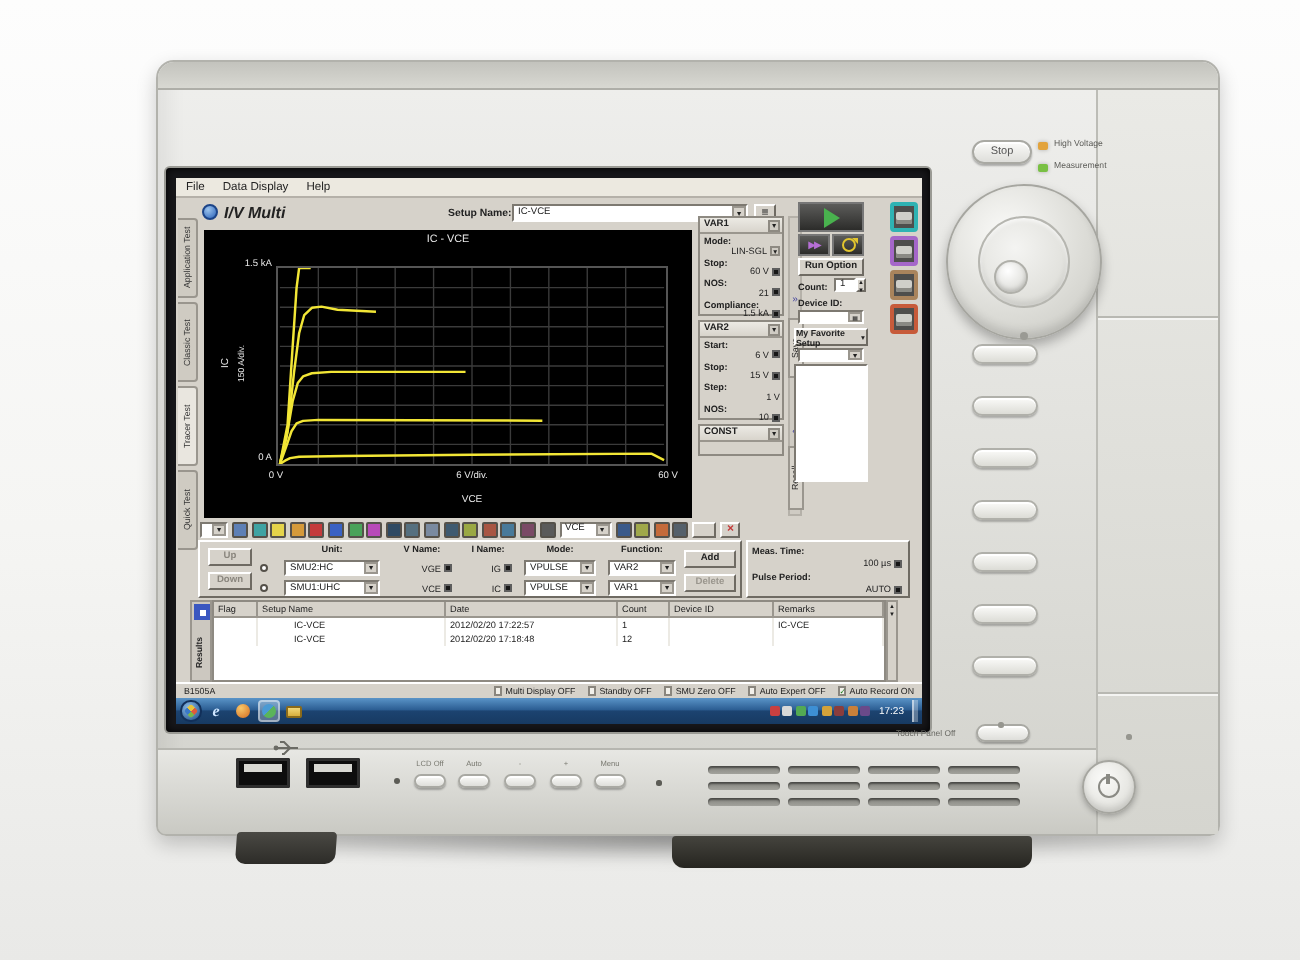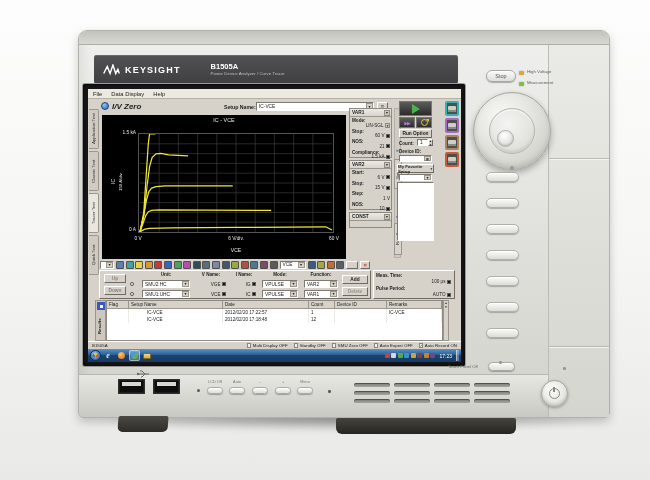--- a/index.html
+++ b/index.html
@@ -153,30 +153,20 @@
 
 <div class="stage">
   <div class="abs shadow"></div>
   <div class="abs unit"></div>
   <div class="abs topstrip"></div>
   <div class="abs apron"></div>
   <div class="abs rstrip"></div>
   <div class="abs seamh" style="left:549px;top:158px;width:60px"></div>
   <div class="abs seamh" style="left:549px;top:346px;width:60px"></div>
 
-  <div class="abs brand">
-    <svg width="17" height="12" viewBox="0 0 24 16" style="margin-left:9px">
-      <polyline points="1,13 6,3 10,13 14,1 18,13 21,7 23,13" fill="none" stroke="#fff" stroke-width="2"></polyline>
-    </svg>
-    <span class="brandname">KEYSIGHT</span>
-    <div style="margin-left:30px">
-      <div class="model">B1505A</div>
-      <div class="modelsub">Power Device Analyzer / Curve Tracer</div>
-    </div>
-  </div>
 
   <div class="abs ovalbtn stopb">Stop</div>
   <div class="abs led" id="led-hv" style="left: 519px; top: 71px; background: rgb(226, 163, 60);"></div>
   <div class="abs ledlab" style="left:527px;top:69px">High Voltage</div>
   <div class="abs led" id="led-meas" style="left: 519px; top: 82px; background: rgb(121, 192, 67);"></div>
   <div class="abs ledlab" style="left:527px;top:80px">Measurement</div>
 
   <div class="abs knob"></div>
   <div class="abs knobin"></div>
   <div class="abs dimple"></div>
@@ -193,21 +183,21 @@
   <div class="abs bezel"></div>
   <div class="abs lcd">
 
     <div class="abs menubar">
       <span>File</span>
       <span>Data Display</span>
       <span>Help</span>
     </div>
 
     <div class="abs tricon" style="left:13px;top:13px"></div>
-    <div class="abs apptitle" style="left:24px;top:13px">I/V Zero</div>
+    <div class="abs apptitle" style="left:24px;top:13px">I/V Multi</div>
     <div class="abs blab" style="left:136px;top:15px">Setup Name:</div>
     <div class="abs combo" style="left:168px;top:13px;width:118px;height:9px">
       <span>IC-VCE</span>
       <span class="arr">▼</span>
     </div>
     <div class="abs btn3d" style="left:289px;top:13px;width:11px;height:9px;font-size:6px">≡</div>
 
     <div class="abs sidetab vtext" style="top:20px">Application Test</div>
     <div class="abs sidetab vtext" style="top:62px">Classic Test</div>
     <div class="abs sidetab vtext on" style="top:104px">Tracer Test</div>

